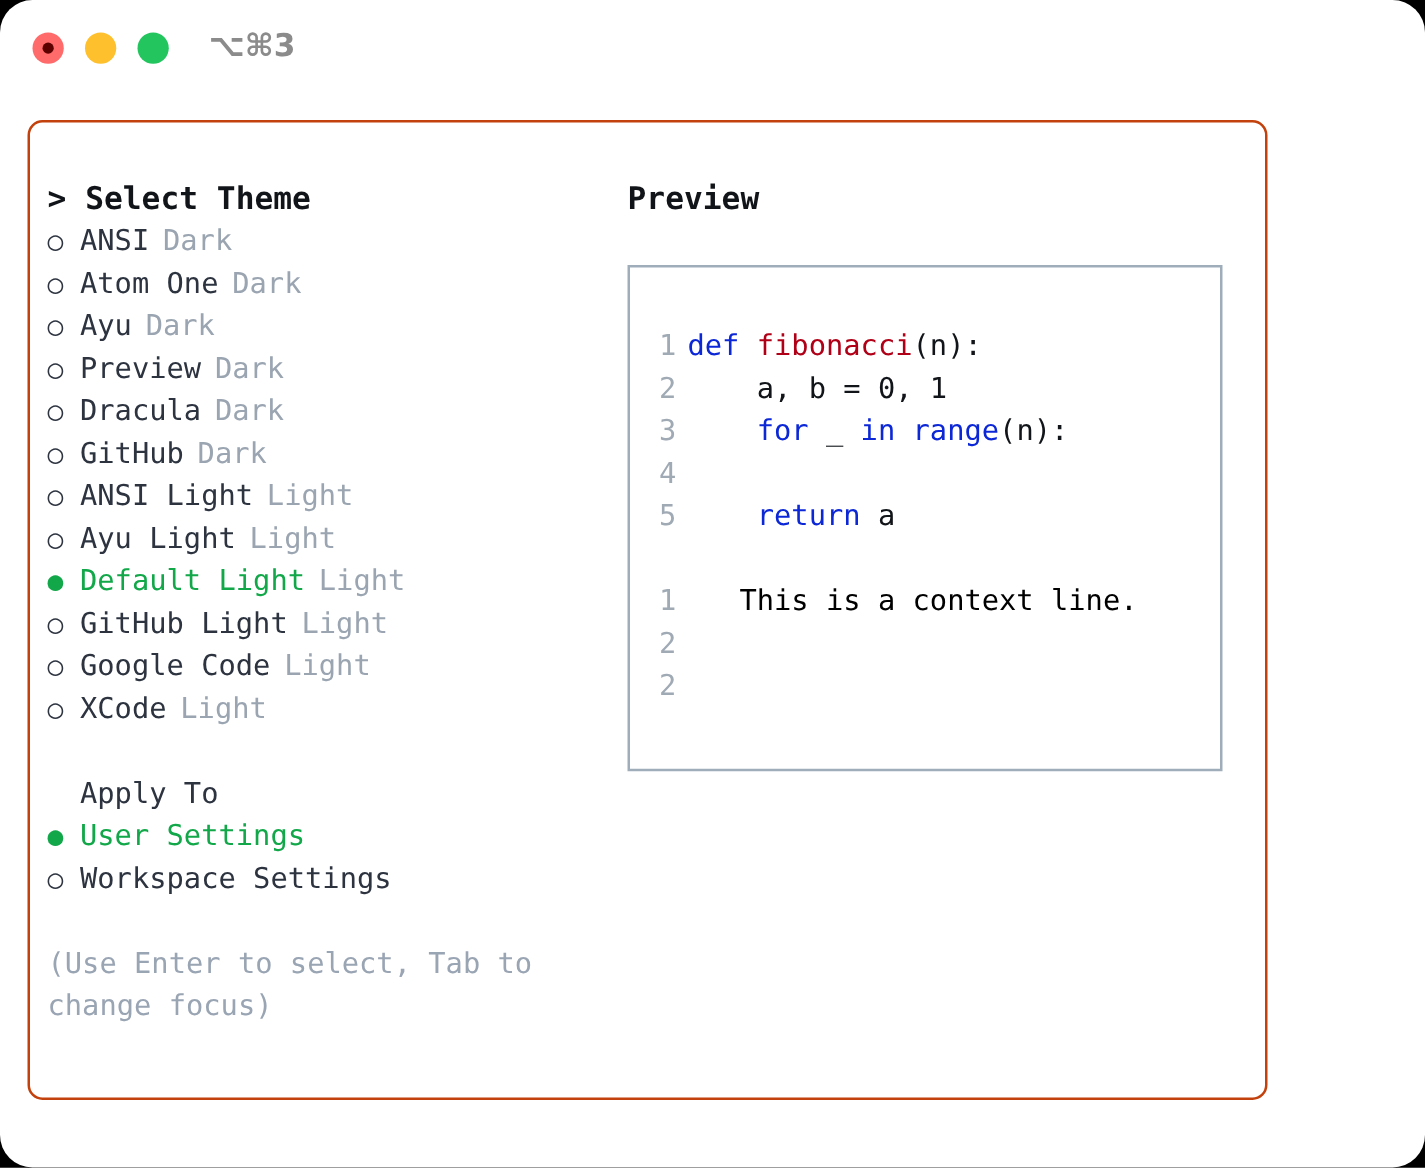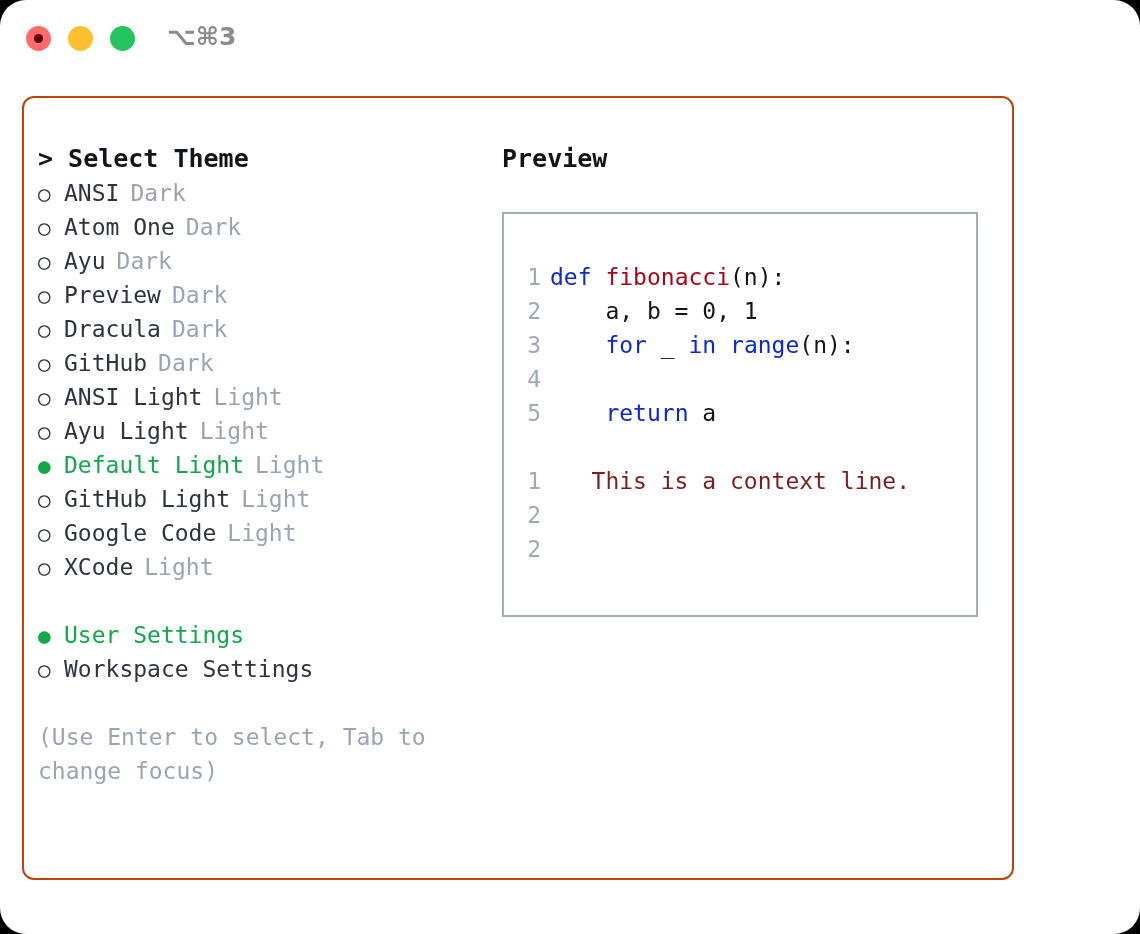--- a/index.html
+++ b/index.html
@@ -171,21 +171,21 @@
     color: #a0aab5;
     padding-right: 9px;
     box-sizing: border-box;
   }
   .code-text { color: #111418; }
   .tok-kw   { color: #0b27d6; }
   .tok-fn   { color: #b00017; }
   .tok-plain{ color: #111418; }
   .blank-line { height: 34px; }
 
-  .diff-ctx { color: #7f1d1d; text-align: center; }
+  .diff-ctx { color: #000000; text-align: center; }
   .diff-del { color: #c62828; }
   .diff-add { color: #00b000; }
 </style>
 </head>
 <body>
 
 <div class="window">
 
   <div class="titlebar">
     <div class="lights">
@@ -211,20 +211,24 @@
             <div class="opt-row"><span class="marker">○</span><span class="opt-name">ANSI Light</span><span class="opt-tag">Light</span></div>
             <div class="opt-row"><span class="marker">○</span><span class="opt-name">Ayu Light</span><span class="opt-tag">Light</span></div>
             <div class="opt-row selected"><span class="marker sel">●</span><span class="opt-name">Default Light</span><span class="opt-tag">Light</span></div>
             <div class="opt-row"><span class="marker">○</span><span class="opt-name">GitHub Light</span><span class="opt-tag">Light</span></div>
             <div class="opt-row"><span class="marker">○</span><span class="opt-name">Google Code</span><span class="opt-tag">Light</span></div>
             <div class="opt-row"><span class="marker">○</span><span class="opt-name">XCode</span><span class="opt-tag">Light</span></div>
           </div>
 
         <div class="spacer-row"></div>
 
+        <div class="opt-row">
+          <span class="marker"> </span>
+          <span class="opt-name">Apply To</span>
+        </div>
         <div id="apply-list">
             <div class="opt-row selected"><span class="marker sel">●</span><span class="opt-name">User Settings</span></div>
             <div class="opt-row"><span class="marker">○</span><span class="opt-name">Workspace Settings</span></div>
           </div>
 
         <div class="help-text">(Use Enter to select, Tab to change focus)</div>
       </div>
 
       <div class="right-col">
         <div class="preview-head">Preview</div>

